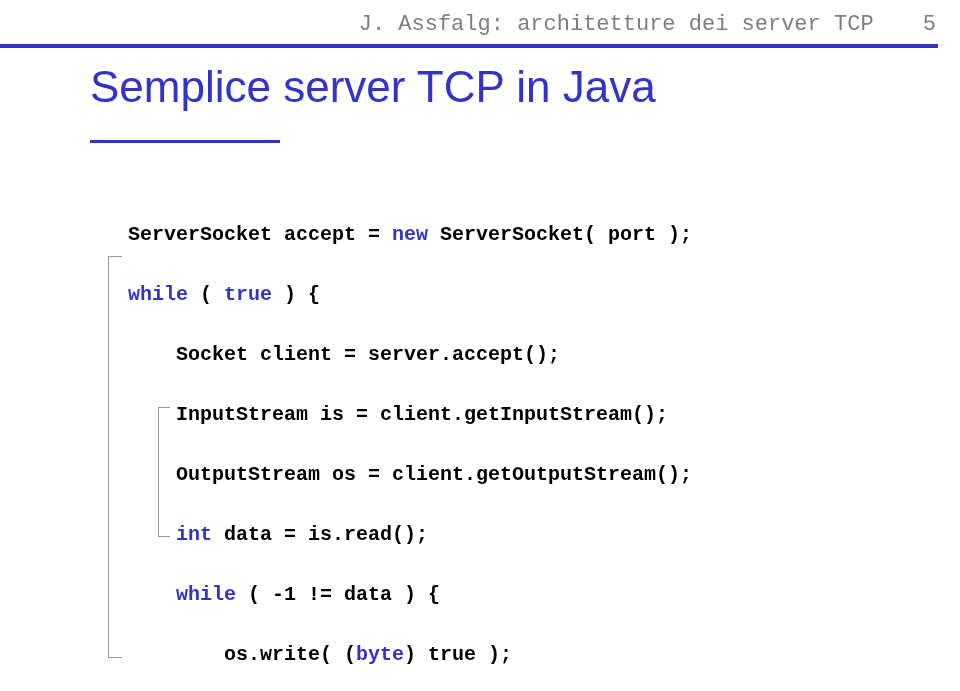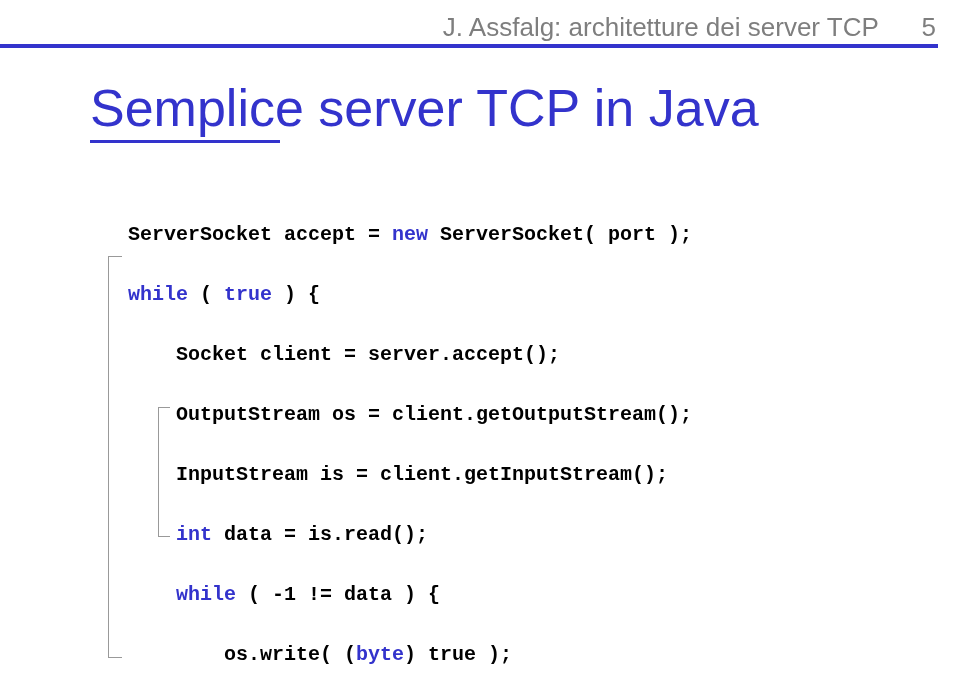--- a/index.html
+++ b/index.html
@@ -8,39 +8,40 @@
     height: 691px;
     background: #ffffff;
     font-family: Verdana, Arial, sans-serif;
     position: relative;
     overflow: hidden;
   }
   .header {
     position: absolute;
     top: 12px;
     right: 24px;
-    font-size: 26px;
+    font-size: 22px;
     color: #7e7e7e;
+    font-family: Liberation Mono, monospace;
   }
   .header-bar {
     position: absolute;
     top: 44px;
     left: 0;
     right: 22px;
     height: 4px;
     background: #3333cc;
   }
   .page-num {
     margin-left: 36px;
   }
   .title {
     position: absolute;
-    top: 78px;
+    top: 62px;
     left: 90px;
-    font-size: 52px;
+    font-size: 44px;
     font-weight: 400;
     color: #3333cc;
   }
   .title-bar {
     position: absolute;
     top: 140px;
     left: 90px;
     width: 190px;
     height: 3px;
     background: #3333cc;
@@ -91,22 +92,22 @@
 <div class="title">Semplice server TCP in Java</div>
 <div class="title-bar"></div>
 
 <div class="bracket-outer"></div>
 <div class="bracket-inner"></div>
 
 <div class="code-block">
 <span class="code-line"><span>ServerSocket accept = </span><span class="kw">new</span><span> ServerSocket( port );</span></span>
 <span class="code-line"><span class="kw">while</span><span> ( </span><span class="kw">true</span><span> ) {</span></span>
 <span class="code-line"><span>    </span><span>Socket client = server.accept();</span></span>
+<span class="code-line"><span>    </span><span>InputStream is = client.getInputStream();</span></span>
 <span class="code-line"><span>    </span><span>OutputStream os = client.getOutputStream();</span></span>
-<span class="code-line"><span>    </span><span>InputStream is = client.getInputStream();</span></span>
 <span class="code-line"><span>    </span><span class="kw">int</span><span> data = is.read();</span></span>
 <span class="code-line"><span>    </span><span class="kw">while</span><span> ( -1 != data ) {</span></span>
 <span class="code-line"><span>        </span><span>os.write( (</span><span class="kw">byte</span><span>) true );</span></span>
 
 
 
 
 
 
 </div>

